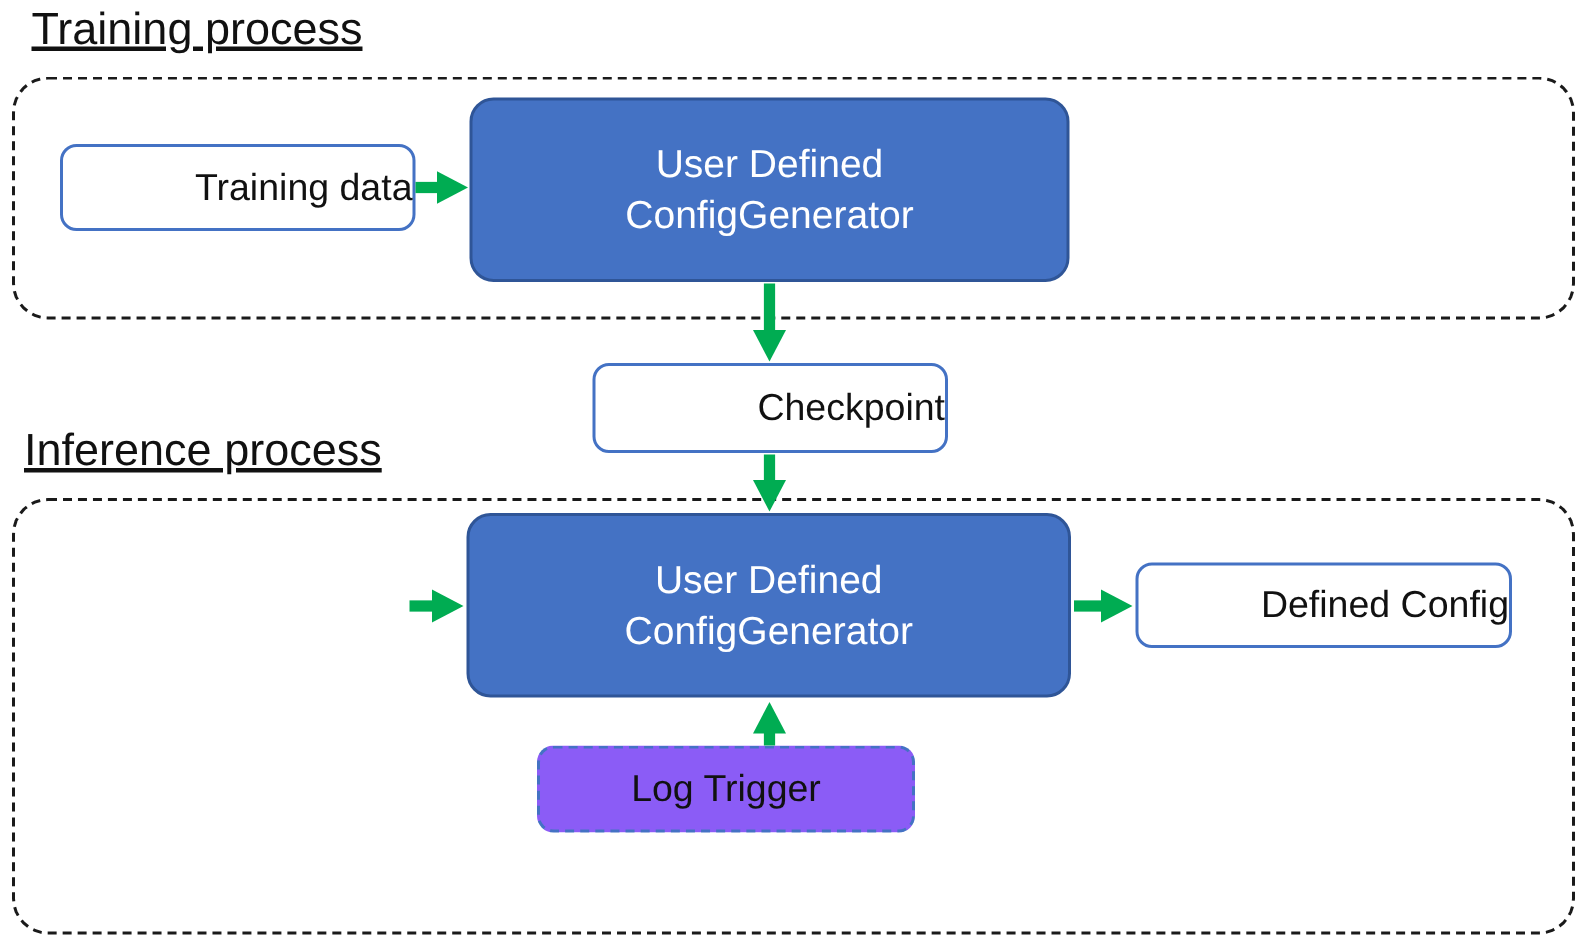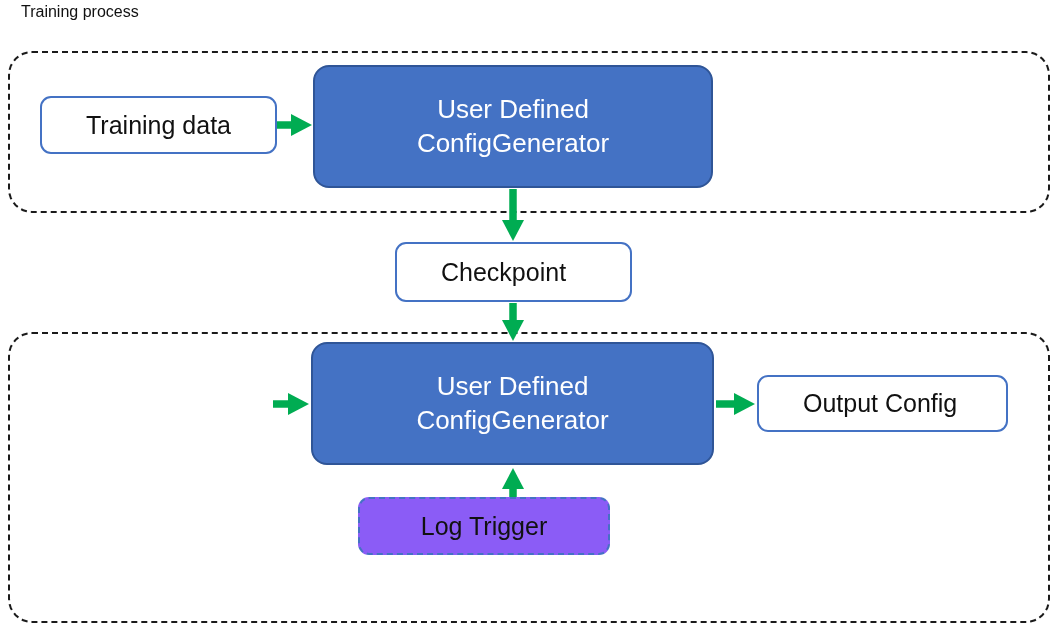--- a/index.html
+++ b/index.html
@@ -10,36 +10,37 @@
   .canvas {
     position: relative;
     width: 1057px;
     height: 631px;
     background: #ffffff;
     font-family: "Liberation Sans", sans-serif;
     overflow: hidden;
   }
   .section-label {
     position: absolute;
-    font-size: 16px;
+    font-size: 30px;
     color: var(--text-dark, #111);
     white-space: nowrap;
+    text-decoration: underline;
   }
   .dashed-container {
     position: absolute;
     border: 2.5px dashed var(--dashed-black, #1a1a1a);
     border-radius: 24px;
     box-sizing: border-box;
     background: transparent;
   }
   .white-box {
     position: absolute;
     display: flex;
     align-items: center;
-    justify-content: flex-start;
+    justify-content: flex-end;
     background: #ffffff;
     border: 2px solid var(--outline-blue, #4472C4);
     border-radius: 11px;
     box-sizing: border-box;
     font-size: 25px;
     color: var(--text-dark, #111);
     white-space: nowrap;
     z-index: 2;
     padding-left: 44px;
   }
@@ -104,20 +105,21 @@
 </style>
 </head>
 <body>
 
 <div class="canvas">
 
   <div class="section-label label-training">Training process</div>
 
   <div class="dashed-container container-training"></div>
 
+  <div class="section-label label-inference">Inference process</div>
 
   <div class="dashed-container container-inference"></div>
 
   <div class="white-box box-training-data">
     <span>Training data</span>
   </div>
 
   <div class="blue-box box-generator-1">
     <span>User Defined</span>
     <span>ConfigGenerator</span>
@@ -127,21 +129,21 @@
     <span>Checkpoint</span>
   </div>
 
 
   <div class="blue-box box-generator-2">
     <span>User Defined</span>
     <span>ConfigGenerator</span>
   </div>
 
   <div class="white-box box-output-config">
-    <span>Output Config</span>
+    <span>Defined Config</span>
   </div>
 
   <div class="trigger-box box-log-trigger">
     <span>Log Trigger</span>
   </div>
 
 
   <svg class="arrow-layer" viewBox="0 0 1057 631" xmlns="http://www.w3.org/2000/svg">
     <defs>
       <marker id="ah" markerUnits="userSpaceOnUse" markerWidth="24" markerHeight="26" refX="1" refY="12" orient="auto">

